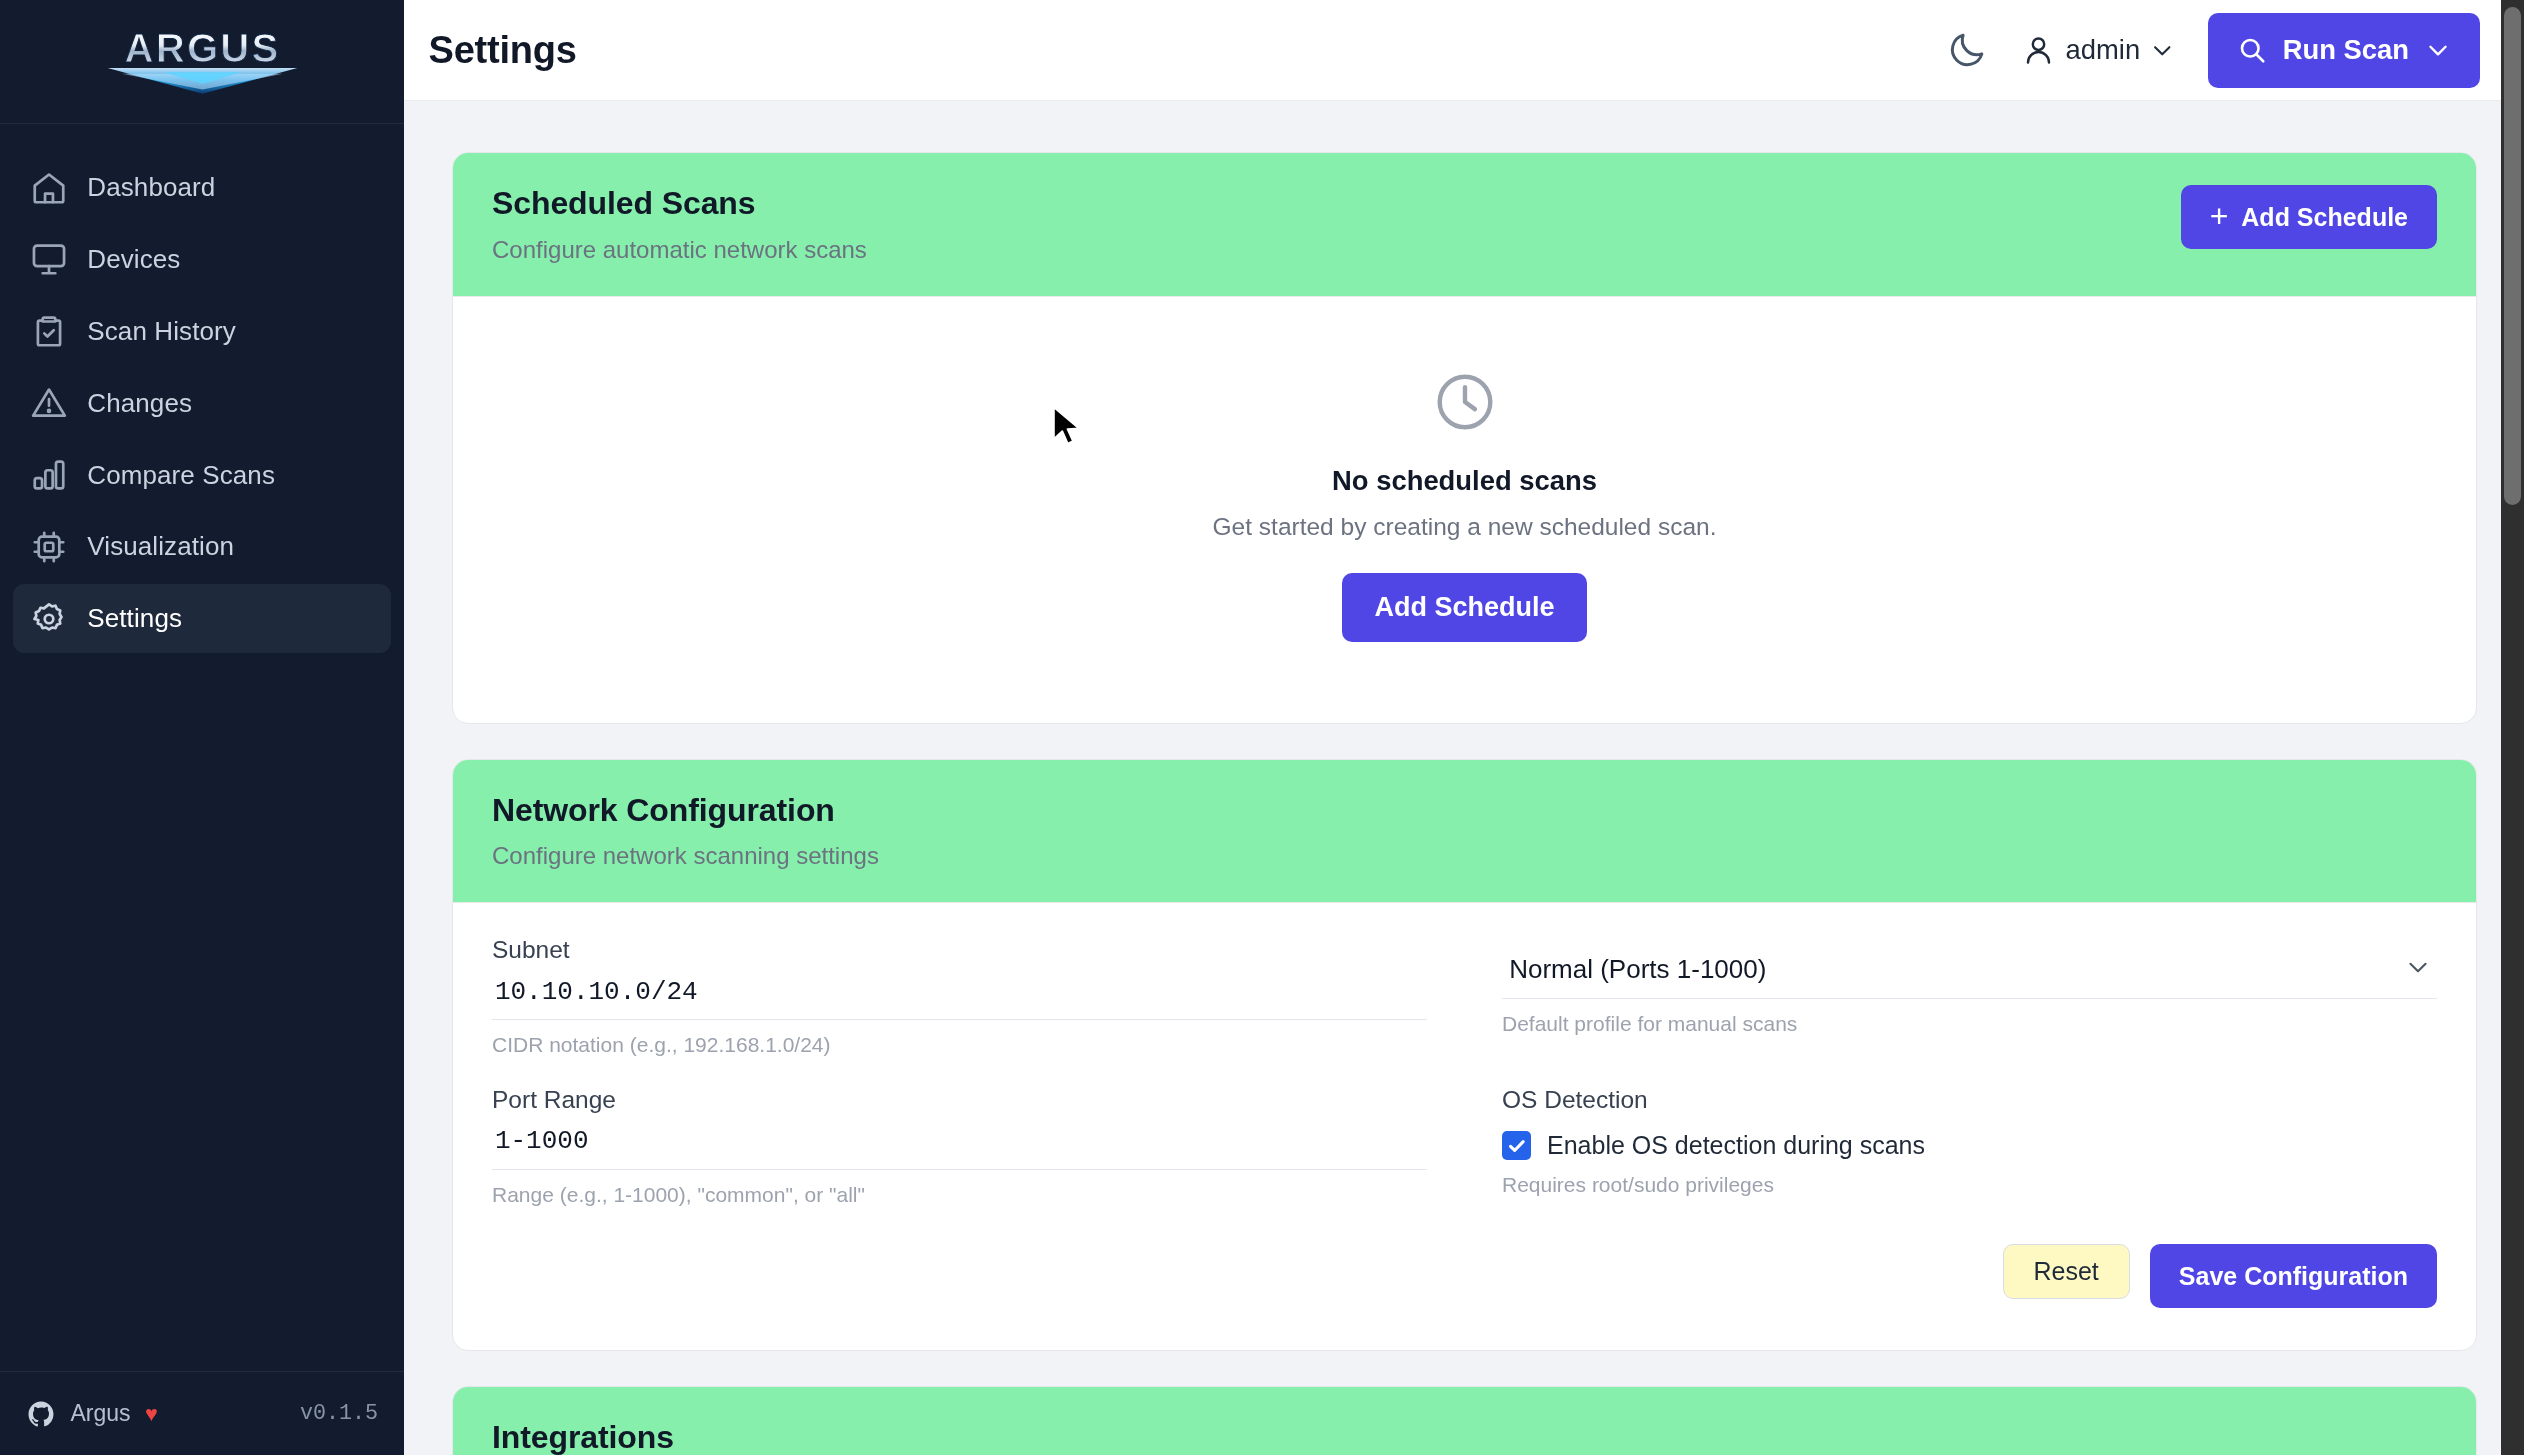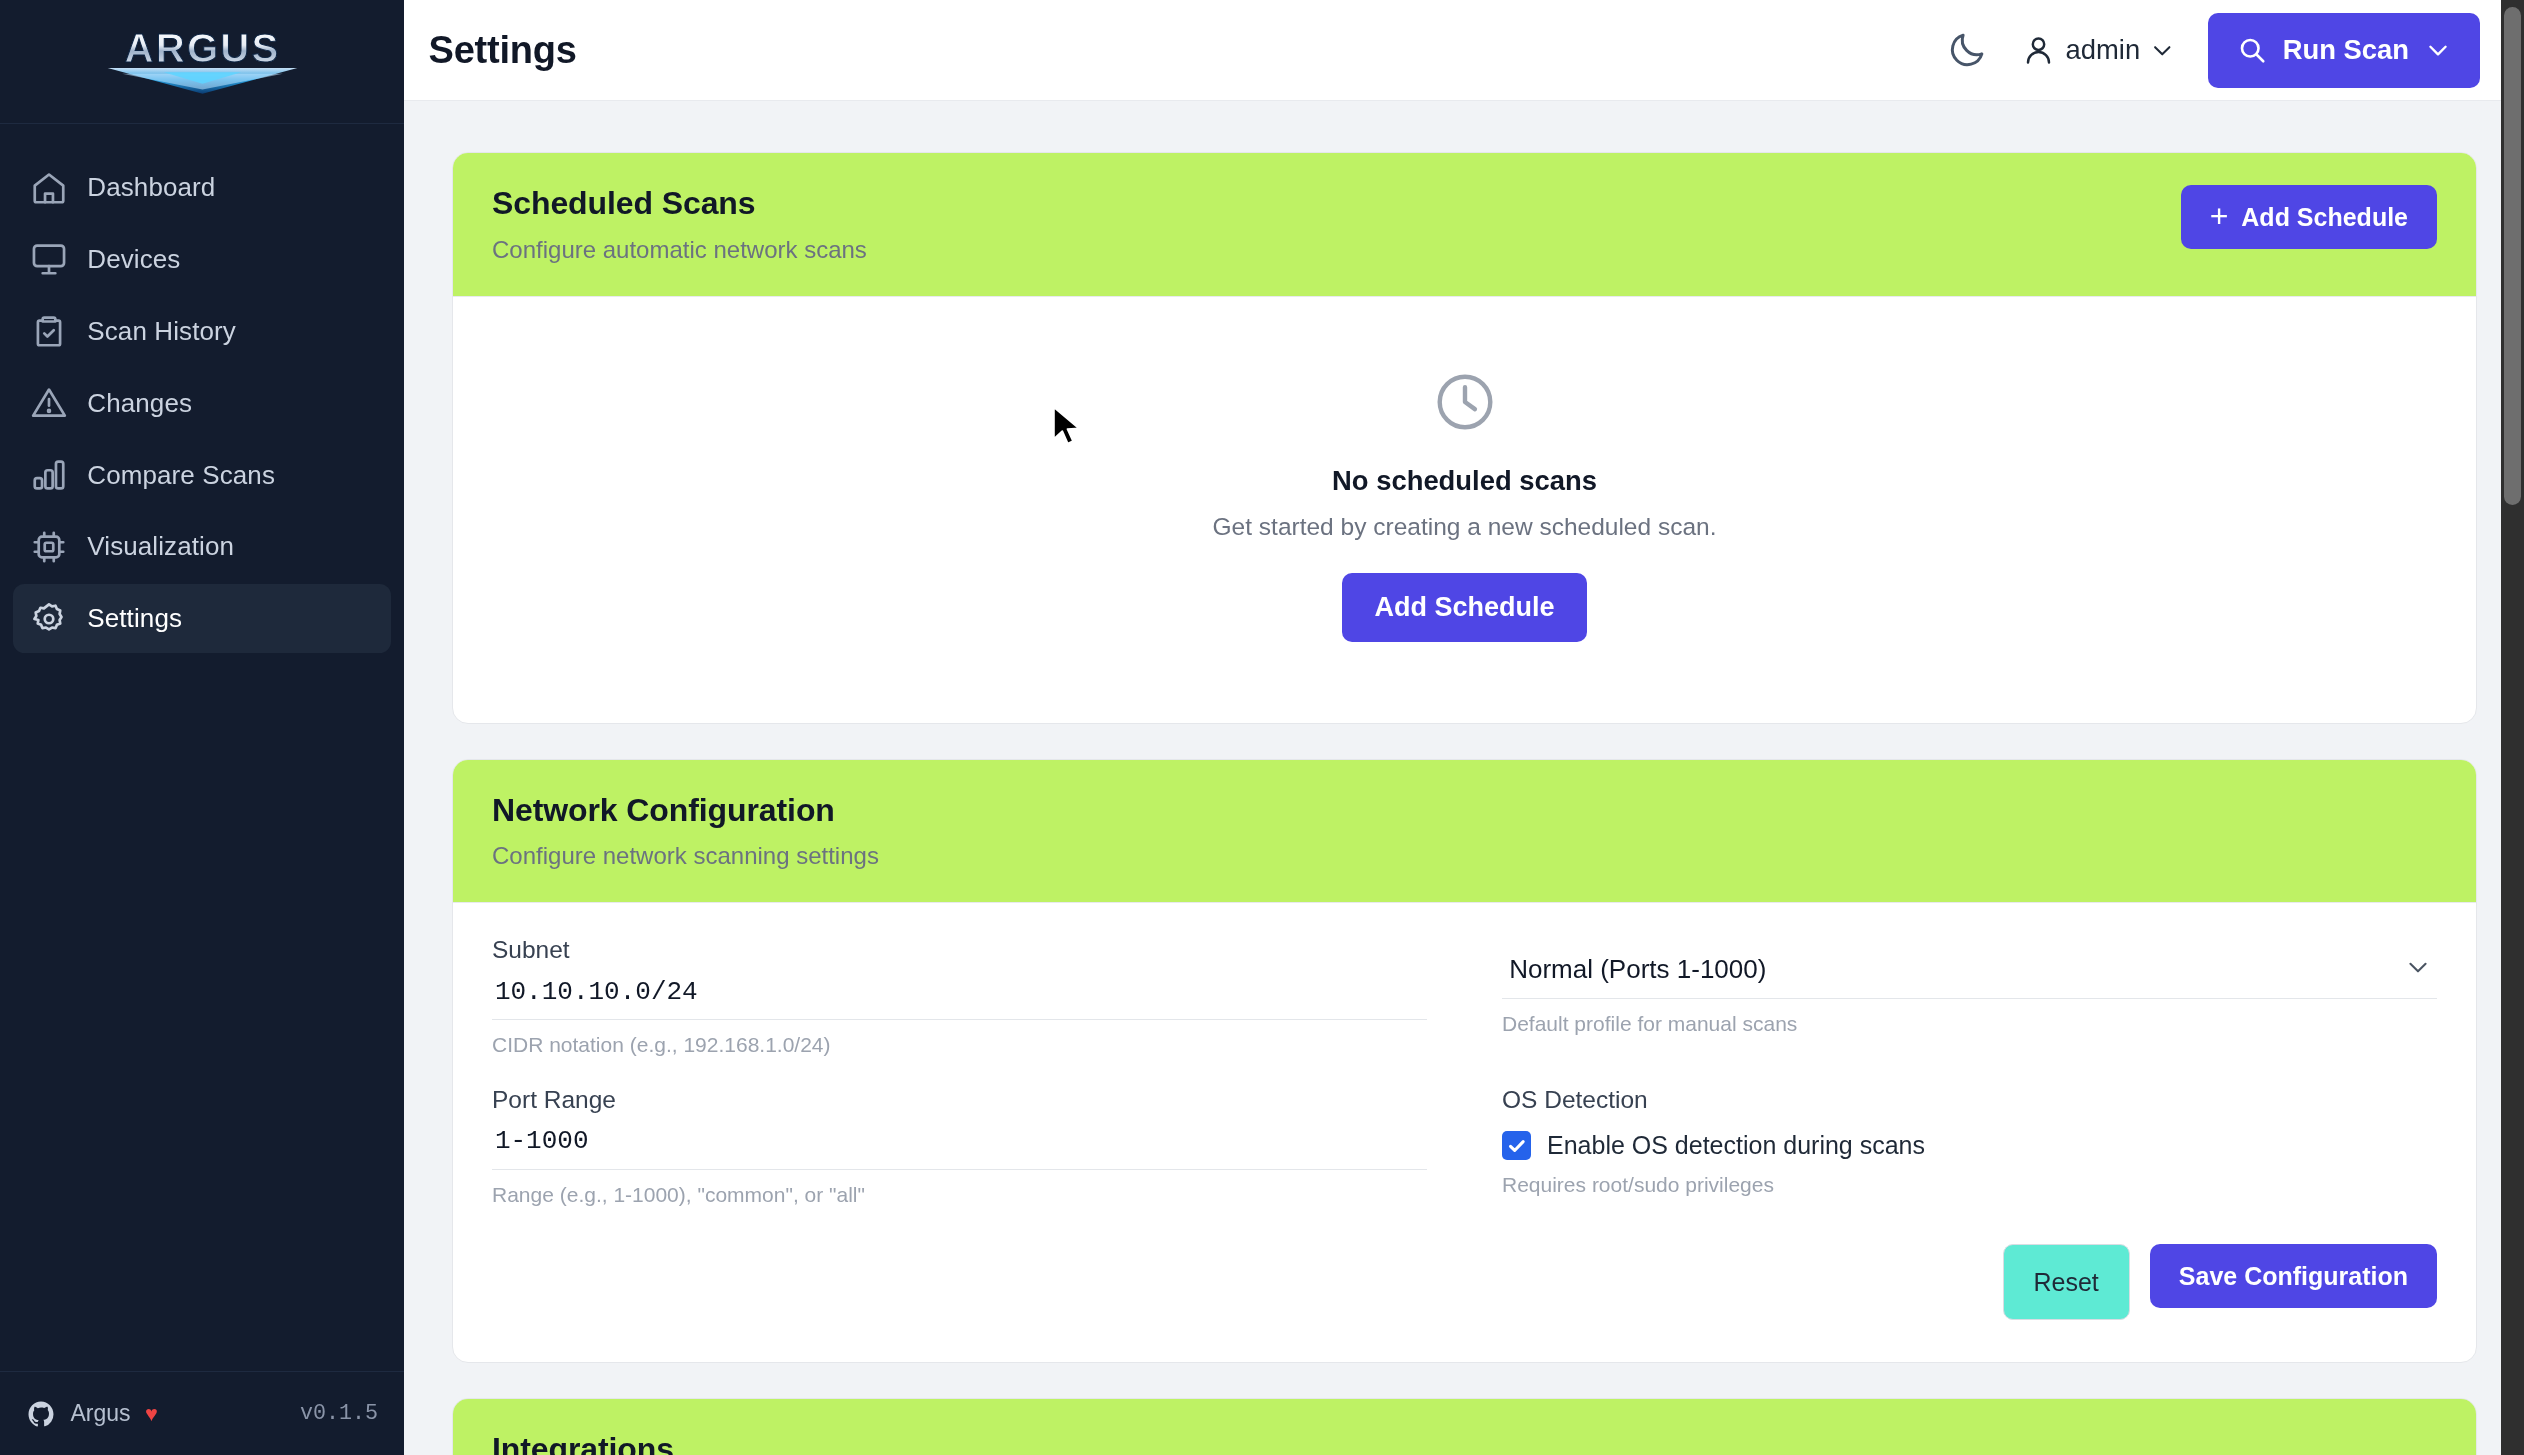--- a/index.html
+++ b/index.html
@@ -93,43 +93,43 @@
   }
 
   .card {
     background:#ffffff;
     border:0.7px solid #e5e7eb;
     border-radius:16px;
     overflow:hidden;
     margin-bottom:35px;
   }
   .card-head {
-    background:#bef264;
+    background:#86efac;
     border-bottom:0.7px solid #e8eaee;
     padding:32px 39px 32px 39px;
     display:flex; align-items:flex-start;
   }
   .card-head-text { flex:1 1 auto; }
   .card-title { font-size:32px; font-weight:bold; color:#111827; letter-spacing:-0.1px; }
   .card-sub { font-size:24px; color:#6b7280; margin-top:13.7px; }
   .card-body { padding:0; }
 
   .btn-primary {
     background:#4f46e5; color:#fff;
     border:none; border-radius:10px;
     height:64px; padding:0 29px;
     font-size:25px; font-weight:bold;
     display:inline-flex; align-items:center; gap:13px;
     cursor:pointer; font-family:"Liberation Sans", sans-serif;
   }
   .btn-primary .plus { font-size:32px; font-weight:400; line-height:1; margin-top:-2.9px; }
   .btn-outline {
-    background:#5eead4; color:#1f2937;
+    background:#fef9c3; color:#1f2937;
     border:0.7px solid #d9dde3; border-radius:10px;
-    height:76px; padding:0 30px;
+    height:55px; padding:0 30px;
     font-size:25px; cursor:pointer;
     font-family:"Liberation Sans", sans-serif;
   }
 
   
   .empty {
     display:flex; flex-direction:column; align-items:center;
     padding:72px 0 81px 0;
   }
   .clock-ico { width:66px; height:66px; color:#9ca3af; display:block; }

